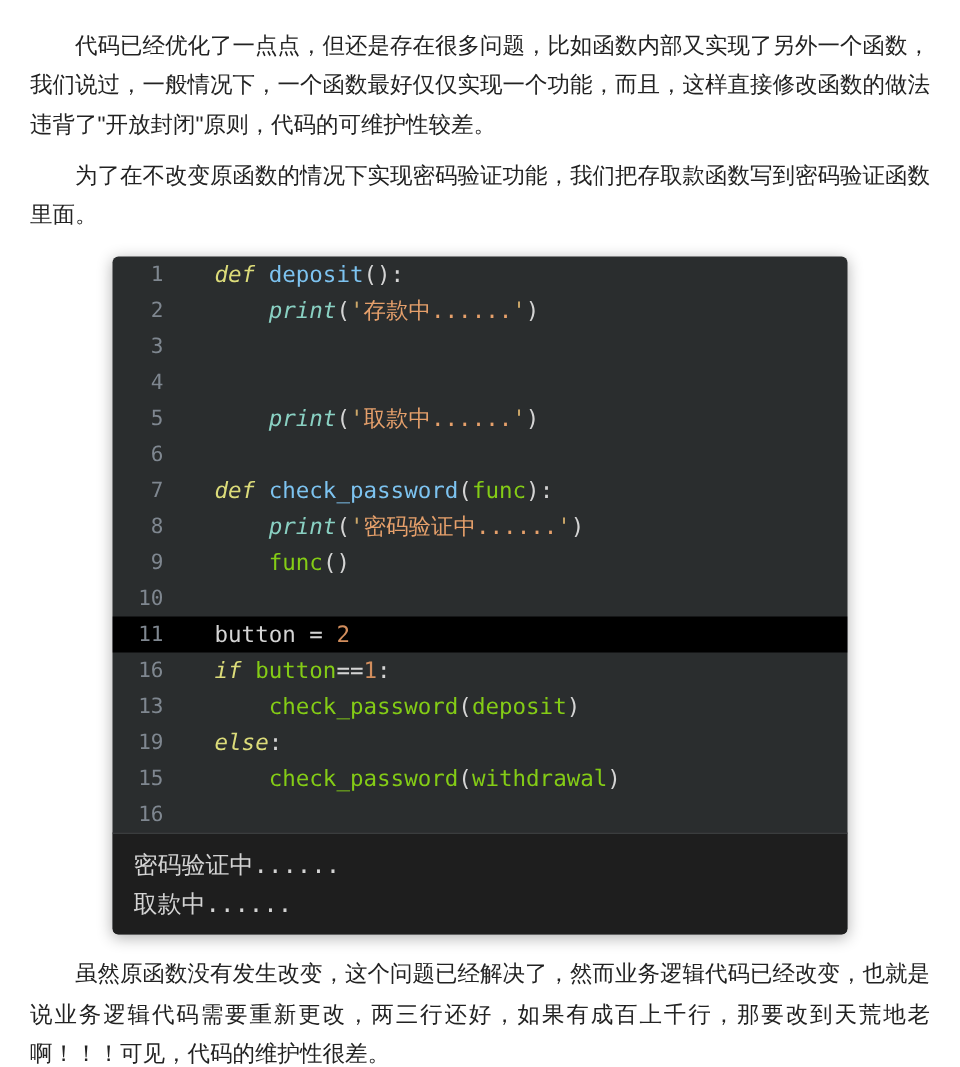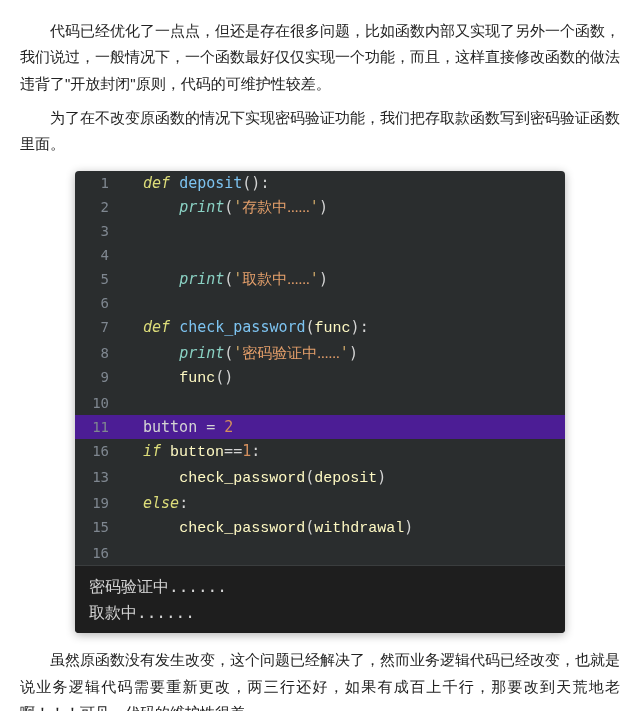--- a/index.html
+++ b/index.html
@@ -28,47 +28,47 @@
     overflow: hidden;
     box-shadow: 0 2px 10px rgba(0,0,0,0.3);
     font-family: "Consolas", "Monaco", monospace;
   }
   .code-line {
     display: flex;
     font-size: 15px;
     line-height: 24px;
   }
   .code-line.highlight {
-    background: #4c1d95;
+    background: #000000;
   }
   .lineno {
     width: 34px;
     text-align: right;
     color: #7f8790;
     padding-right: 10px;
     flex-shrink: 0;
     user-select: none;
     font-size: 14px;
   }
   .code {
     white-space: pre;
     color: #d4d4d4;
     padding-left:4px;
     margin-left:20px;
   }
   .kw { color: #dcdc7a; font-style: italic; }
   .fn { color: #7dc3f0; }
   .par { color: #d4d4d4; }
   .str { color: #cda869; }
-  .strcn { color: #e6a06b; font-family: Liberation Serif, serif; }
+  .strcn { color: #e6a06b; }
   .builtin { color:#8ad1c3; font-style: italic; }
   .num { color:#d28e5d; }
   .op { color:#d4d4d4;}
   .var { color:#d4d4d4;}
-  .ident {color:#fef9c3;font-family:Liberation Mono, monospace;}
+  .ident {color:#84cc16;}
   .output {
     background: #1e1e1e;
     border-top: 1px solid #3a3d3e;
     color: #d4d4d4;
     padding: 8px 14px;
     font-size: 16px;
     line-height: 1.6;
   }
   .output div { white-space: pre; }
 </style>

